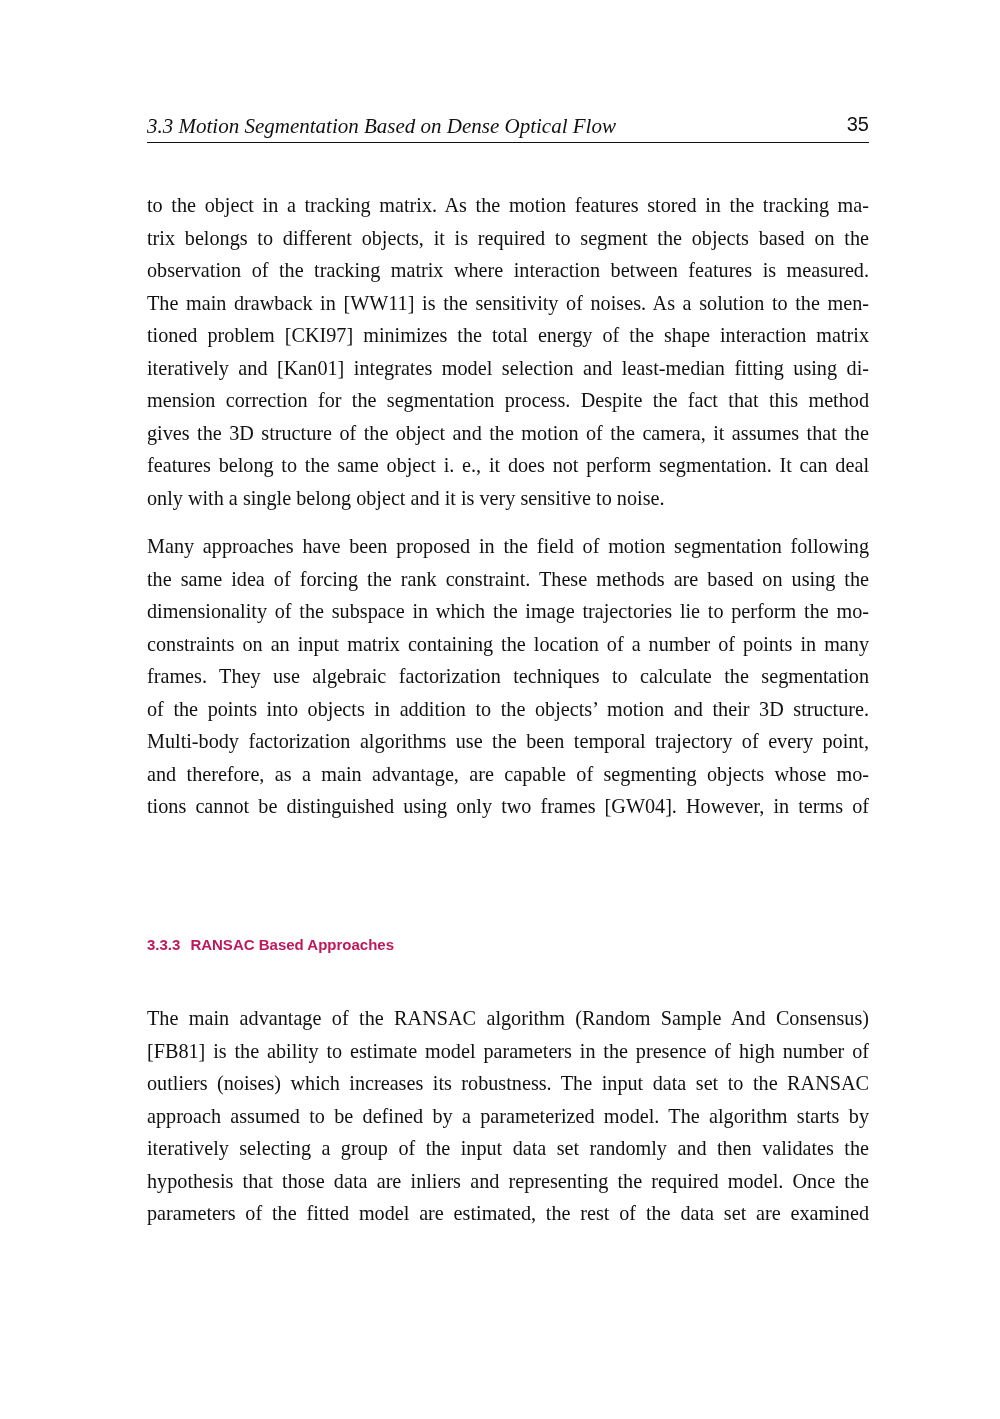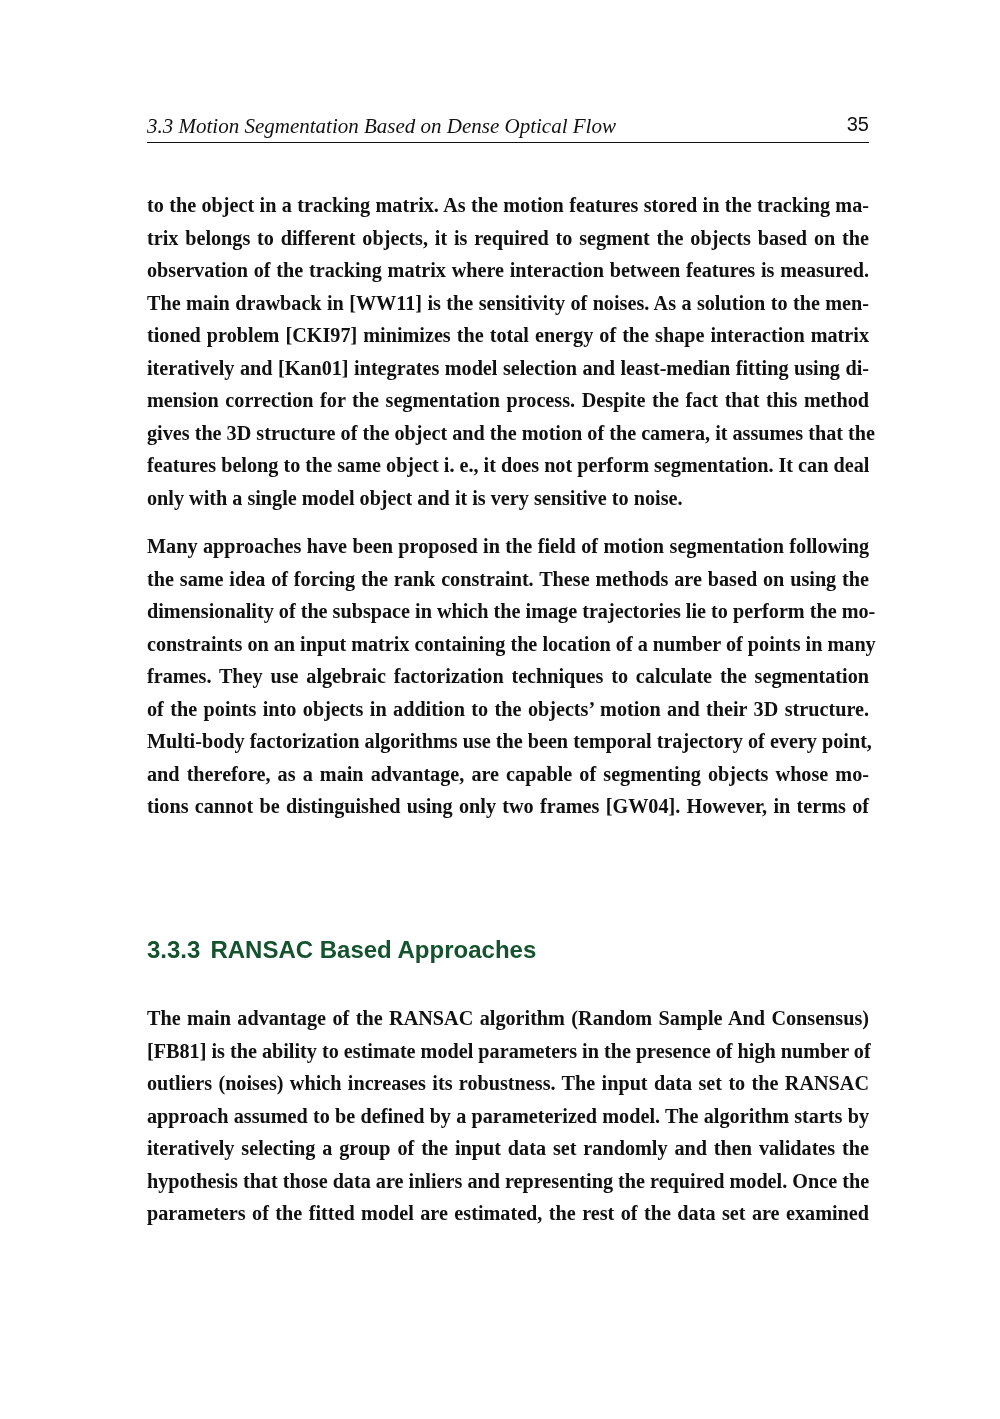--- a/index.html
+++ b/index.html
@@ -20,30 +20,29 @@
       font-size: 20px; color: #111; text-align: right;
     }
     .para {
       position: absolute; left: 147px; width: 722px;
       font-family: "Liberation Serif", serif; font-size: 20.2px; color: #111;
     }
     .line {
       display: block; height: 32.5px; line-height: 32.5px;
       text-align: justify; text-align-last: justify; white-space: nowrap;
       overflow: visible;
-      font-weight: bold;
     }
     .line.last { text-align-last: left; }
     .p1 { top: 189px; }
     .p2 { top: 530px; }
     .p3 { top: 1002px; }
     .section-heading {
       position: absolute; left: 147px; top: 936px;
       font-family: "Liberation Sans", sans-serif; font-weight: bold;
-      font-size: 24px; color: #14532d; white-space: nowrap;
+      font-size: 15px; color: #be185d; white-space: nowrap;
     }
     .section-number { margin-right: 10px; }
   </style>
 </head>
 <body>
 
 <div class="page">
 
   <div class="running-head">
     <span class="running-title">3.3  Motion Segmentation Based on Dense Optical Flow</span>
@@ -53,21 +52,21 @@
   <div class="para p1">
     <span class="line">to the object in a tracking matrix. As the motion features stored in the tracking ma-</span>
     <span class="line">trix belongs to different objects, it is required to segment the objects based on the</span>
     <span class="line">observation of the tracking matrix where interaction between features is measured.</span>
     <span class="line">The main drawback in [WW11] is the sensitivity of noises. As a solution to the men-</span>
     <span class="line">tioned problem  [CKI97] minimizes the total energy of the shape interaction matrix</span>
     <span class="line">iteratively and [Kan01] integrates model selection and least-median fitting using di-</span>
     <span class="line">mension correction for the segmentation process.  Despite the fact that this method</span>
     <span class="line">gives the 3D structure of the object and the motion of the camera, it assumes that the</span>
     <span class="line">features belong to the same object i. e., it does not perform segmentation. It can deal</span>
-    <span class="line last">only with a single model object and it is very sensitive to noise.</span>
+    <span class="line last">only with a single belong object and it is very sensitive to noise.</span>
   </div>
 
   <div class="para p2">
     <span class="line">Many approaches have been proposed in the field of motion segmentation following</span>
     <span class="line">the same idea of forcing the rank constraint.  These methods are based on using the</span>
     <span class="line">dimensionality of the subspace in which the image trajectories lie to perform the mo-</span>
     <span class="line">constraints on an input matrix containing the location of a number of points in many</span>
     <span class="line">frames.  They use algebraic factorization techniques to calculate the segmentation</span>
     <span class="line">of the points into objects in addition to the objects’ motion and their 3D structure.</span>
     <span class="line">Multi-body factorization algorithms use the been temporal trajectory of every point,</span>

